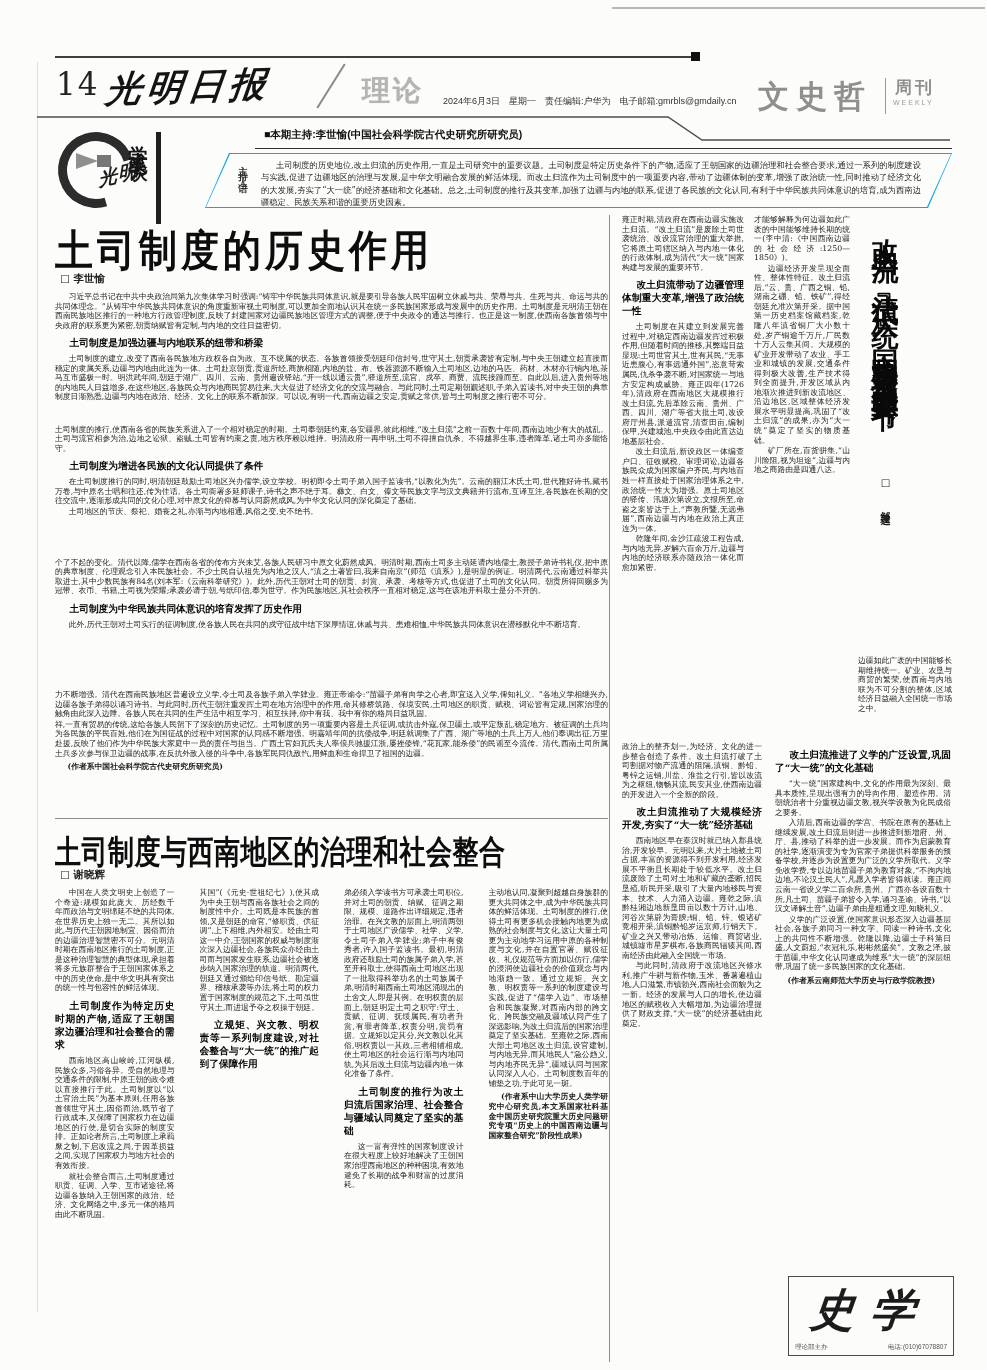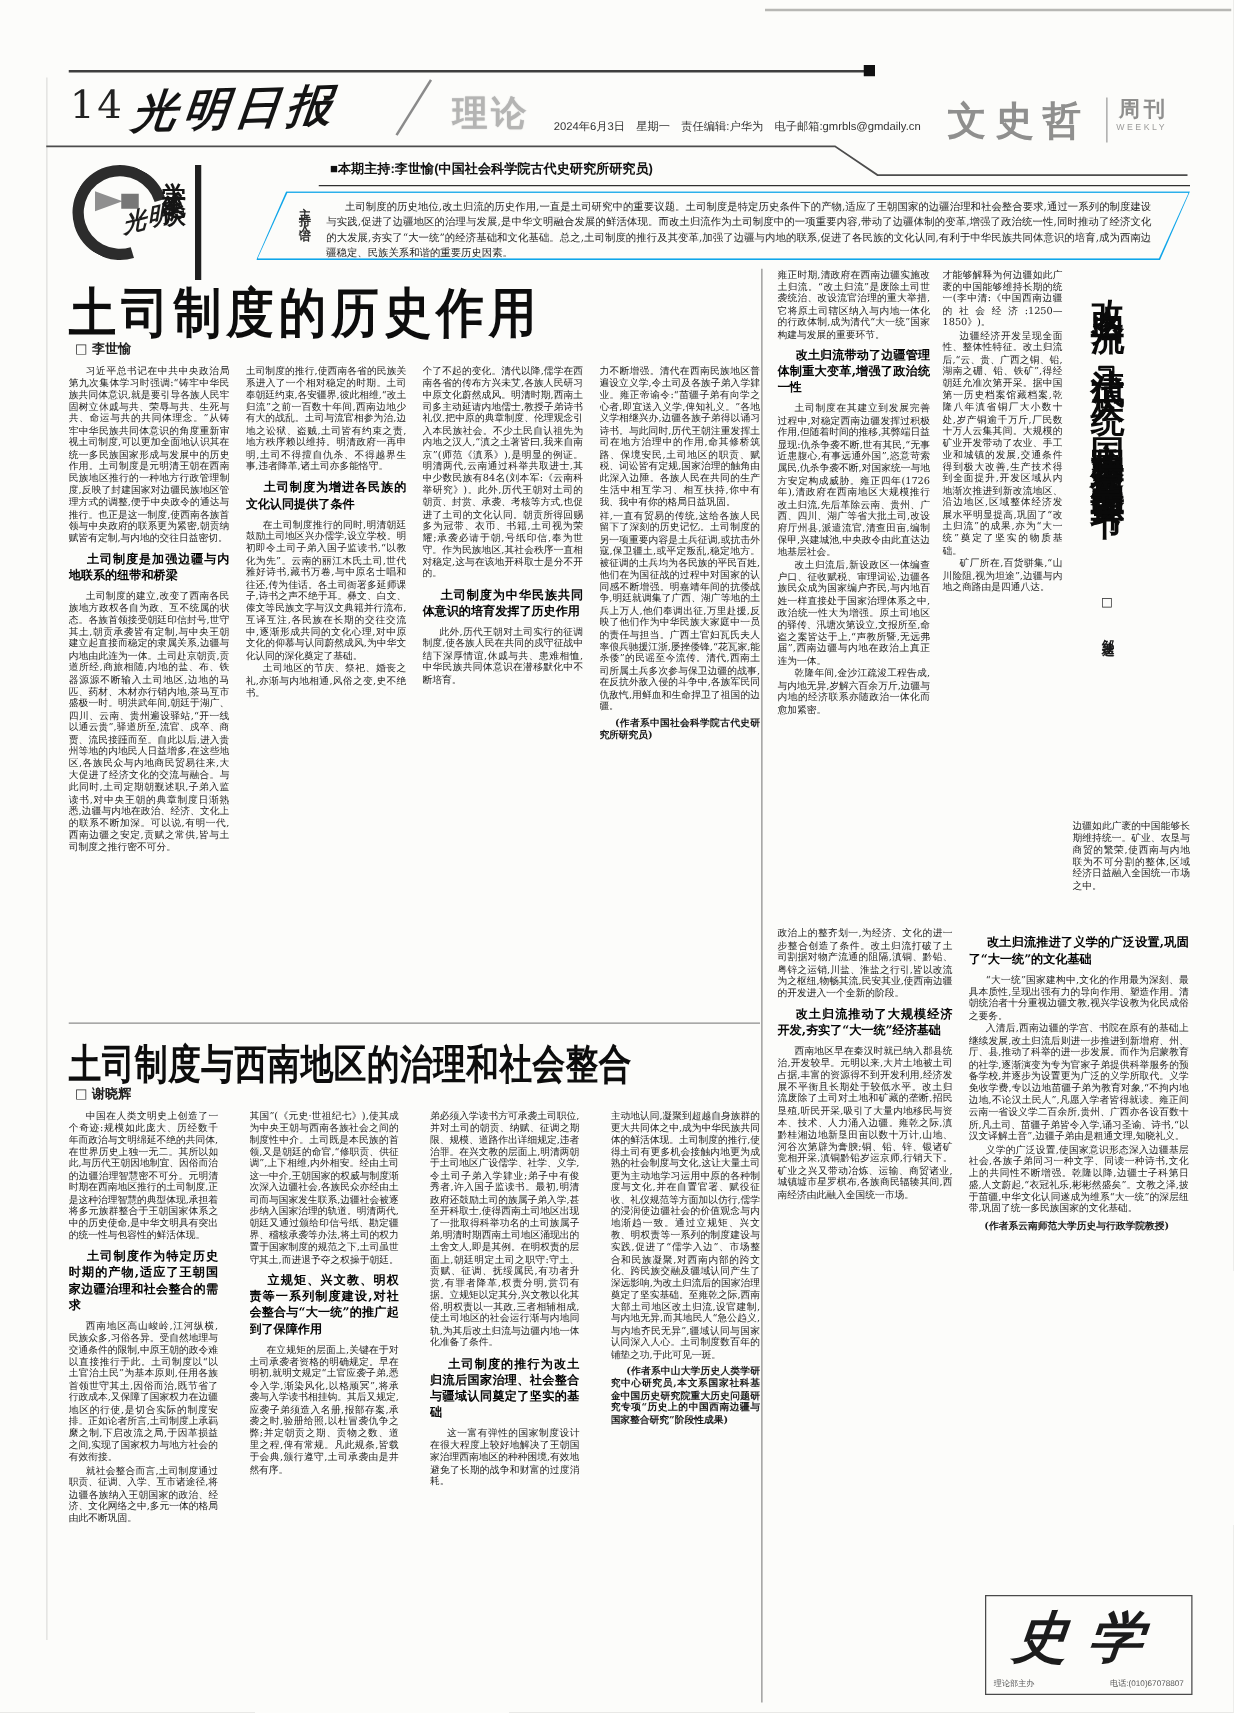--- a/index.html
+++ b/index.html
@@ -103,21 +103,21 @@
 
   <div class="abs intro-outer" style="left:205px;top:153px;width:747px;height:55px;">
     <div class="intro-inner">
       <div class="vtext intro-label">主持人语</div>
       <div class="intro-text">土司制度的历史地位,改土归流的历史作用,一直是土司研究中的重要议题。土司制度是特定历史条件下的产物,适应了王朝国家的边疆治理和社会整合要求,通过一系列的制度建设与实践,促进了边疆地区的治理与发展,是中华文明融合发展的鲜活体现。而改土归流作为土司制度中的一项重要内容,带动了边疆体制的变革,增强了政治统一性,同时推动了经济文化的大发展,夯实了“大一统”的经济基础和文化基础。总之,土司制度的推行及其变革,加强了边疆与内地的联系,促进了各民族的文化认同,有利于中华民族共同体意识的培育,成为西南边疆稳定、民族关系和谐的重要历史因素。</div>
     </div>
   </div>
 
   <div class="abs a-title" style="left:55px;top:222px;font-size:38px;letter-spacing:4px;transform:scaleY(1.12);">土司制度的历史作用</div>
   <div class="abs byline" style="left:60px;top:272px;">□ 李世愉</div>
-  <div class="abs cols" style="left:55px;top:292px;width:553px;height:518px;gap:13px;">
+  <div class="abs cols" style="left:55px;top:292px;width:553px;height:518px;gap:13px;flex-direction:column;">
       <div class="col">
         <div class="bp ind">习近平总书记在中共中央政治局第九次集体学习时强调:“铸牢中华民族共同体意识,就是要引导各族人民牢固树立休戚与共、荣辱与共、生死与共、命运与共的共同体理念。”从铸牢中华民族共同体意识的角度重新审视土司制度,可以更加全面地认识其在统一多民族国家形成与发展中的历史作用。土司制度是元明清王朝在西南民族地区推行的一种地方行政管理制度,反映了封建国家对边疆民族地区管理方式的调整,便于中央政令的通达与推行。也正是这一制度,使西南各族首领与中央政府的联系更为紧密,朝贡纳赋皆有定制,与内地的交往日益密切。</div>
         <div class="sub">土司制度是加强边疆与内地联系的纽带和桥梁</div>
         <div class="bp ind">土司制度的建立,改变了西南各民族地方政权各自为政、互不统属的状态。各族首领接受朝廷印信封号,世守其土,朝贡承袭皆有定制,与中央王朝建立起直接而稳定的隶属关系,边疆与内地由此连为一体。土司赴京朝贡,贡道所经,商旅相随,内地的盐、布、铁器源源不断输入土司地区,边地的马匹、药材、木材亦行销内地,茶马互市盛极一时。明洪武年间,朝廷于湖广、四川、云南、贵州遍设驿站,“开一线以通云贵”,驿道所至,流官、戍卒、商贾、流民接踵而至。自此以后,进入贵州等地的内地民人日益增多,在这些地区,各族民众与内地商民贸易往来,大大促进了经济文化的交流与融合。与此同时,土司定期朝觐述职,子弟入监读书,对中央王朝的典章制度日渐熟悉,边疆与内地在政治、经济、文化上的联系不断加深。可以说,有明一代,西南边疆之安定,贡赋之常供,皆与土司制度之推行密不可分。</div>
       </div>
       <div class="col">
         <div class="bp">土司制度的推行,使西南各省的民族关系进入了一个相对稳定的时期。土司奉朝廷约束,各安疆界,彼此相维,“改土归流”之前一百数十年间,西南边地少有大的战乱。土司与流官相参为治,边地之讼狱、盗贼,土司皆有约束之责,地方秩序赖以维持。明清政府一再申明,土司不得擅自仇杀、不得越界生事,违者降革,诸土司亦多能恪守。</div>
         <div class="sub">土司制度为增进各民族的文化认同提供了条件</div>
         <div class="bp ind">在土司制度推行的同时,明清朝廷鼓励土司地区兴办儒学,设立学校。明初即令土司子弟入国子监读书,“以教化为先”。云南的丽江木氏土司,世代雅好诗书,藏书万卷,与中原名士唱和往还,传为佳话。各土司衙署多延师课子,诗书之声不绝于耳。彝文、白文、傣文等民族文字与汉文典籍并行流布,互译互注,各民族在长期的交往交流中,逐渐形成共同的文化心理,对中原文化的仰慕与认同蔚然成风,为中华文化认同的深化奠定了基础。</div>
         <div class="bp ind">土司地区的节庆、祭祀、婚丧之礼,亦渐与内地相通,风俗之变,史不绝书。</div>
@@ -143,38 +143,37 @@
   <div class="abs cols" style="left:55px;top:888px;width:553px;height:473px;gap:25px;">
       <div class="col">
         <div class="bp ind">中国在人类文明史上创造了一个奇迹:规模如此庞大、历经数千年而政治与文明绵延不绝的共同体,在世界历史上独一无二。其所以如此,与历代王朝因地制宜、因俗而治的边疆治理智慧密不可分。元明清时期在西南地区推行的土司制度,正是这种治理智慧的典型体现,承担着将多元族群整合于王朝国家体系之中的历史使命,是中华文明具有突出的统一性与包容性的鲜活体现。</div>
         <div class="sub">土司制度作为特定历史时期的产物,适应了王朝国家边疆治理和社会整合的需求</div>
         <div class="bp ind">西南地区高山峻岭,江河纵横,民族众多,习俗各异。受自然地理与交通条件的限制,中原王朝的政令难以直接推行于此。土司制度以“以土官治土民”为基本原则,任用各族首领世守其土,因俗而治,既节省了行政成本,又保障了国家权力在边疆地区的行使,是切合实际的制度安排。正如论者所言,土司制度上承羁縻之制,下启改流之局,于因革损益之间,实现了国家权力与地方社会的有效衔接。</div>
         <div class="bp ind">就社会整合而言,土司制度通过职贡、征调、入学、互市诸途径,将边疆各族纳入王朝国家的政治、经济、文化网络之中,多元一体的格局由此不断巩固。</div>
       </div>
       <div class="col">
         <div class="bp">其国”(《元史·世祖纪七》),使其成为中央王朝与西南各族社会之间的制度性中介。土司既是本民族的首领,又是朝廷的命官,“修职贡、供征调”,上下相维,内外相安。经由土司这一中介,王朝国家的权威与制度渐次深入边疆社会,各族民众亦经由土司而与国家发生联系,边疆社会被逐步纳入国家治理的轨道。明清两代,朝廷又通过颁给印信号纸、勘定疆界、稽核承袭等办法,将土司的权力置于国家制度的规范之下,土司虽世守其土,而进退予夺之权操于朝廷。</div>
         <div class="sub">立规矩、兴文教、明权责等一系列制度建设,对社会整合与“大一统”的推广起到了保障作用</div>
-        <div class="bp ind">在立规矩的层面上,关键在于对土司承袭者资格的明确规定。早在明初,就明文规定“土官应袭子弟,悉令入学,渐染风化,以格顽冥”,将承袭与入学读书相挂钩。其后又规定,应袭子弟须造入名册,报部存案,承袭之时,验册给照,以杜冒袭仇争之弊;并定朝贡之期、贡物之数、道里之程,俾有常规。凡此规条,皆载于会典,颁行遵守,土司承袭由是井然有序。</div>
       </div>
       <div class="col">
         <div class="bp">弟必须入学读书方可承袭土司职位,并对土司的朝贡、纳赋、征调之期限、规模、道路作出详细规定,违者治罪。在兴文教的层面上,明清两朝于土司地区广设儒学、社学、义学,令土司子弟入学肄业;弟子中有俊秀者,许入国子监读书。最初,明清政府还鼓励土司的族属子弟入学,甚至开科取士,使得西南土司地区出现了一批取得科举功名的土司族属子弟,明清时期西南土司地区涌现出的土舍文人,即是其例。在明权责的层面上,朝廷明定土司之职守:守土、贡赋、征调、抚绥属民,有功者升赏,有罪者降革,权责分明,赏罚有据。立规矩以定其分,兴文教以化其俗,明权责以一其政,三者相辅相成,使土司地区的社会运行渐与内地同轨,为其后改土归流与边疆内地一体化准备了条件。</div>
         <div class="sub">土司制度的推行为改土归流后国家治理、社会整合与疆域认同奠定了坚实的基础</div>
         <div class="bp ind">这一富有弹性的国家制度设计在很大程度上较好地解决了王朝国家治理西南地区的种种困境,有效地避免了长期的战争和财富的过度消耗。</div>
       </div>
       <div class="col">
         <div class="bp">主动地认同,凝聚到超越自身族群的更大共同体之中,成为中华民族共同体的鲜活体现。土司制度的推行,使得土司有更多机会接触内地更为成熟的社会制度与文化,这让大量土司更为主动地学习运用中原的各种制度与文化,并在自置官署、赋役征收、礼仪规范等方面加以仿行,儒学的浸润使边疆社会的价值观念与内地渐趋一致。通过立规矩、兴文教、明权责等一系列的制度建设与实践,促进了“儒学入边”、市场整合和民族凝聚,对西南内部的跨文化、跨民族交融及疆域认同产生了深远影响,为改土归流后的国家治理奠定了坚实基础。至雍乾之际,西南大部土司地区改土归流,设官建制,与内地无异,而其地民人“急公趋义,与内地齐民无异”,疆域认同与国家认同深入人心。土司制度数百年的铺垫之功,于此可见一斑。</div>
         <div class="bp credit">(作者系中山大学历史人类学研究中心研究员,本文系国家社科基金中国历史研究院重大历史问题研究专项“历史上的中国西南边疆与国家整合研究”阶段性成果)</div>
       </div>
     </div>
 
   <div class="abs cols rt" style="left:622px;top:215px;width:230px;height:523px;gap:10px;">
       <div class="col">
         <div class="bp">雍正时期,清政府在西南边疆实施改土归流。“改土归流”是废除土司世袭统治、改设流官治理的重大举措,它将原土司辖区纳入与内地一体化的行政体制,成为清代“大一统”国家构建与发展的重要环节。</div>
         <div class="sub">改土归流带动了边疆管理体制重大变革,增强了政治统一性</div>
-        <div class="bp ind">土司制度在其建立到发展完善过程中,对稳定西南边疆发挥过积极作用,但随着时间的推移,其弊端日益显现:仇杀争袭不断,世有其民,“无事近患腹心,有事远通外国”,恣意苛索属民,仇杀争袭不断,对国家统一与地方安定构成威胁。雍正四年(1726年),清政府在西南地区大规模推行改土归流,先后革除云南、贵州、广西、四川、湖广等省大批土司,改设府厅州县,派遣流官,清查田亩,编制保甲,兴建城池,中央政令由此直达边地基层社会。</div>
+        <div class="bp ind">土司制度在其建立到发展完善过程中,对稳定西南边疆发挥过积极作用,但随着时间的推移,其弊端日益显现:土司世官其土,世有其民,“无事近患腹心,有事远通外国”,恣意苛索属民,仇杀争袭不断,对国家统一与地方安定构成威胁。雍正四年(1726年),清政府在西南地区大规模推行改土归流,先后革除云南、贵州、广西、四川、湖广等省大批土司,改设府厅州县,派遣流官,清查田亩,编制保甲,兴建城池,中央政令由此直达边地基层社会。</div>
         <div class="bp ind">改土归流后,新设政区一体编查户口、征收赋税、审理词讼,边疆各族民众成为国家编户齐民,与内地百姓一样直接处于国家治理体系之中,政治统一性大为增强。原土司地区的驿传、汛塘次第设立,文报所至,命盗之案皆达于上,“声教所暨,无远弗届”,西南边疆与内地在政治上真正连为一体。</div>
         <div class="bp ind">乾隆年间,金沙江疏浚工程告成,与内地无异,岁解六百余万斤,边疆与内地的经济联系亦随政治一体化而愈加紧密。</div>
       </div>
       <div class="col">
         <div class="bp">才能够解释为何边疆如此广袤的中国能够维持长期的统一(李中清:《中国西南边疆的社会经济:1250—1850》)。</div>
         <div class="bp ind">边疆经济开发呈现全面性、整体性特征。改土归流后,“云、贵、广西之铜、铅,湖南之硼、铅、铁矿”,得经朝廷允准次第开采。据中国第一历史档案馆藏档案,乾隆八年滇省铜厂大小数十处,岁产铜逾千万斤,厂民数十万人云集其间。大规模的矿业开发带动了农业、手工业和城镇的发展,交通条件得到极大改善,生产技术得到全面提升,开发区域从内地渐次推进到新改流地区、沿边地区,区域整体经济发展水平明显提高,巩固了“改土归流”的成果,亦为“大一统”奠定了坚实的物质基础。</div>
         <div class="bp ind">矿厂所在,百货骈集,“山川险阻,视为坦途”,边疆与内地之商路由是四通八达。</div>
       </div>
     </div>
 
@@ -189,20 +188,21 @@
       <div class="col">
         <div class="bp">边疆如此广袤的中国能够长期维持统一。矿业、农垦与商贸的繁荣,使西南与内地联为不可分割的整体,区域经济日益融入全国统一市场之中。</div>
       </div>
     </div>
 
   <div class="abs cols rb" style="left:622px;top:742px;width:330px;height:620px;gap:13px;">
       <div class="col">
         <div class="bp">政治上的整齐划一,为经济、文化的进一步整合创造了条件。改土归流打破了土司割据对物产流通的阻隔,滇铜、黔铅、粤锌之运销,川盐、淮盐之行引,皆以改流为之枢纽,物畅其流,民安其业,使西南边疆的开发进入一个全新的阶段。</div>
         <div class="sub">改土归流推动了大规模经济开发,夯实了“大一统”经济基础</div>
         <div class="bp ind">西南地区早在秦汉时就已纳入郡县统治,开发较早。元明以来,大片土地被土司占据,丰富的资源得不到开发利用,经济发展不平衡且长期处于较低水平。改土归流废除了土司对土地和矿藏的垄断,招民垦殖,听民开采,吸引了大量内地移民与资本、技术、人力涌入边疆。雍乾之际,滇黔桂湘边地新垦田亩以数十万计,山地、河谷次第辟为膏腴;铜、铅、锌、银诸矿竞相开采,滇铜黔铅岁运京师,行销天下。矿业之兴又带动冶炼、运输、商贸诸业,城镇墟市星罗棋布,各族商民辐辏其间,西南经济由此融入全国统一市场。</div>
+        <div class="bp ind">与此同时,清政府于改流地区兴修水利,推广牛耕与新作物,玉米、番薯遍植山地,人口滋繁,市镇勃兴,西南社会面貌为之一新。经济的发展与人口的增长,使边疆地区的赋税收入大幅增加,为边疆治理提供了财政支撑,“大一统”的经济基础由此奠定。</div>
       </div>
       <div class="col">
         <div class="sub">改土归流推进了义学的广泛设置,巩固了“大一统”的文化基础</div>
         <div class="bp ind">“大一统”国家建构中,文化的作用最为深刻、最具本质性,呈现出强有力的导向作用、塑造作用。清朝统治者十分重视边疆文教,视兴学设教为化民成俗之要务。</div>
         <div class="bp ind">入清后,西南边疆的学宫、书院在原有的基础上继续发展,改土归流后则进一步推进到新增府、州、厅、县,推动了科举的进一步发展。而作为启蒙教育的社学,逐渐演变为专为官家子弟提供科举服务的预备学校,并逐步为设置更为广泛的义学所取代。义学免收学费,专以边地苗疆子弟为教育对象,“不拘内地边地,不论汉土民人”,凡愿入学者皆得就读。雍正间云南一省设义学二百余所,贵州、广西亦各设百数十所,凡土司、苗疆子弟皆令入学,诵习圣谕、诗书,“以汉文译解土音”,边疆子弟由是粗通文理,知晓礼义。</div>
         <div class="bp ind">义学的广泛设置,使国家意识形态深入边疆基层社会,各族子弟同习一种文字、同读一种诗书,文化上的共同性不断增强。乾隆以降,边疆士子科第日盛,人文蔚起,“衣冠礼乐,彬彬然盛矣”。文教之泽,披于苗疆,中华文化认同遂成为维系“大一统”的深层纽带,巩固了统一多民族国家的文化基础。</div>
         <div class="bp credit">(作者系云南师范大学历史与行政学院教授)</div>
       </div>
     </div>
 

